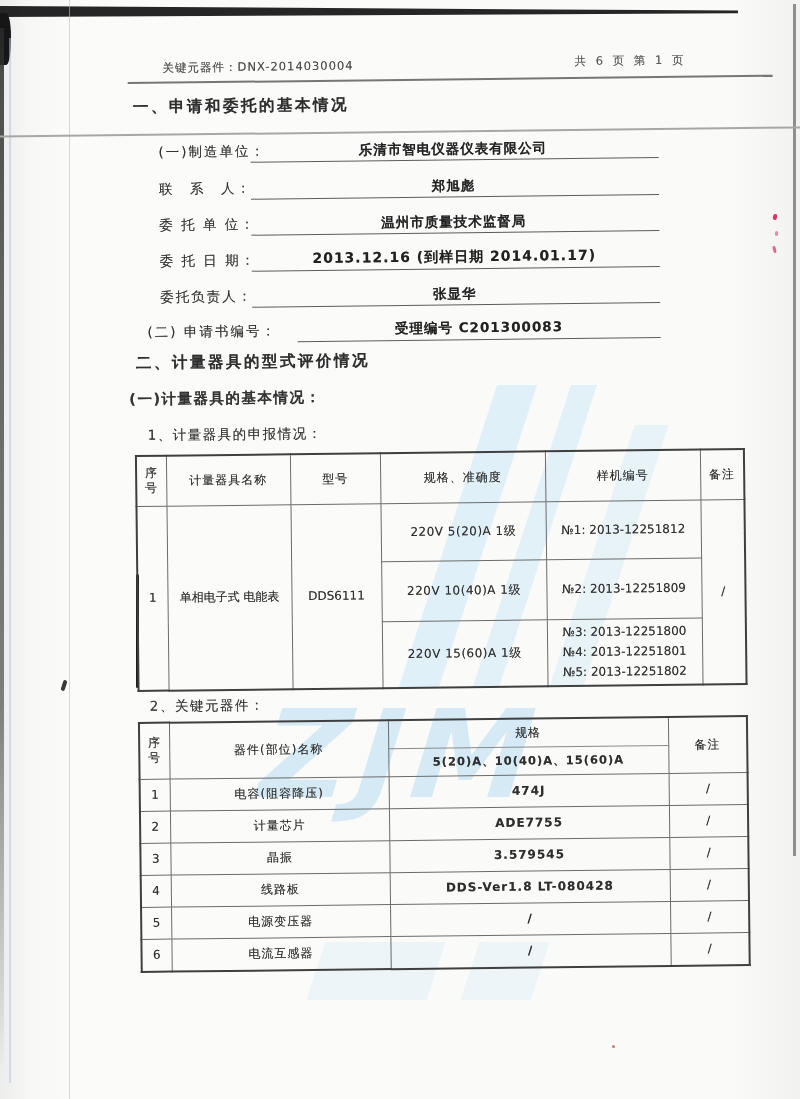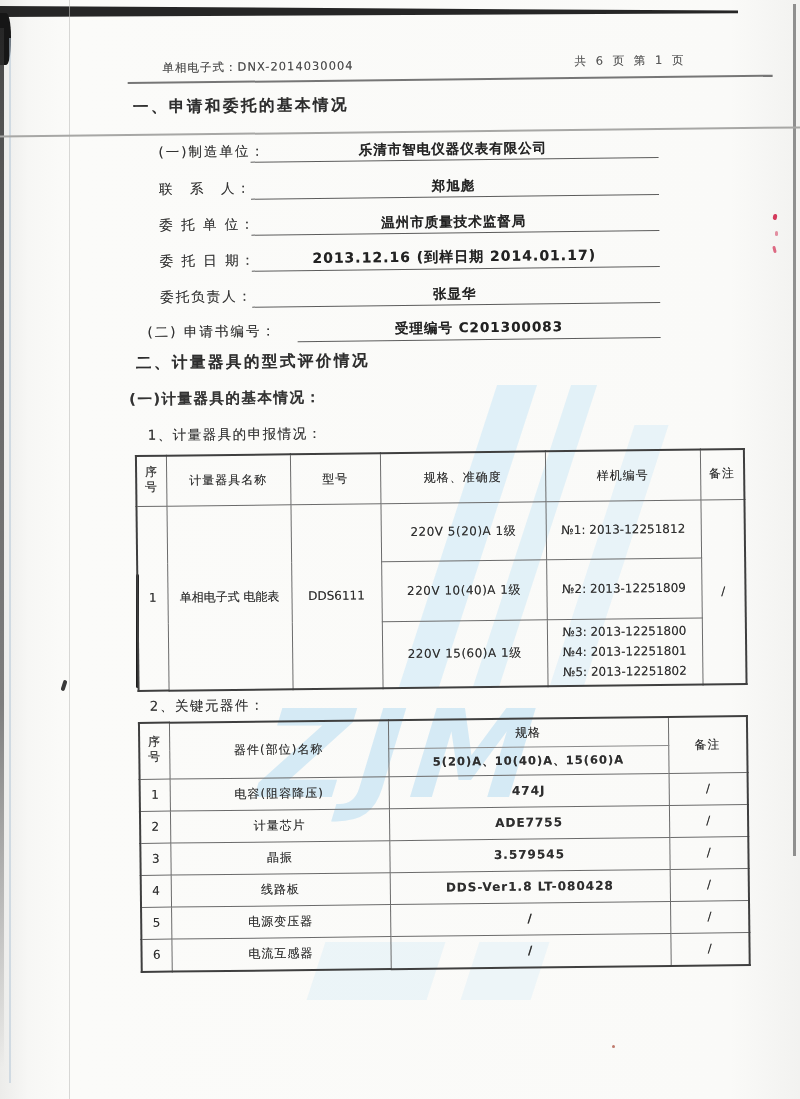--- a/index.html
+++ b/index.html
@@ -53,21 +53,21 @@
   .h3{left:131px;top:387px;font-size:14.5px;font-weight:600;letter-spacing:1.5px;color:#333;}
   .h4{left:149px;top:424px;font-size:13.5px;letter-spacing:1.5px;color:#333;}
   .h5{left:148px;top:695px;font-size:13.5px;letter-spacing:1.5px;color:#333;}
   table.doc{border-collapse:collapse;table-layout:fixed;background:transparent;}
   table.doc td,table.doc th{border:1px solid #6b6b6b;padding:2px 4px;font-weight:400;
     font-size:12px;color:#2e2e2e;text-align:center;vertical-align:middle;overflow:hidden;}
   table.doc{border:2px solid #3f3f3f;}
   .t1{left:136px;top:452px;width:608px;}
   .t2{left:136px;top:719px;width:608px;}
   th.colhead{font-weight:700;font-size:12px;color:#333;letter-spacing:1px;}
-  .seq-head{font-size:11px;line-height:1.25;letter-spacing:0;padding:0 1px;font-family:Liberation Mono, monospace;}
+  .seq-head{font-size:11px;line-height:1.25;letter-spacing:0;padding:0 1px;}
   .sample-cell{font-size:11.5px;text-align:left;padding-left:10px;line-height:1.7;}
   .spec-cell{font-size:12px;letter-spacing:.5px;}
   .nm-cell{font-size:12px;line-height:1.5;}
   .slash{font-size:12px;}
   .t2 td{height:27px;}
   .t2 .name-col{font-size:12px;letter-spacing:1px;}
   .t2 .spec-col{font-weight:600;letter-spacing:1px;}
 </style>
 </head>
 <body>
@@ -90,21 +90,21 @@
   <div class="art tick-mark"></div>
   <div class="art right-line"></div>
   <div class="art red-m m1"></div>
   <div class="art red-m m2"></div>
   <div class="art red-m m3"></div>
   <div class="art red-dot"></div>
 
   <div class="content">
 
     <div class="abs hdr-left">
-      <span>单相电子式：</span><span>DNX-2014030004</span>
+      <span>关键元器件：</span><span>DNX-2014030004</span>
     </div>
     <div class="abs hdr-rule"></div>
     <div class="abs hdr-right">共 6 页 第 1 页</div>
 
     <div class="abs h1">一、申请和委托的基本情况</div>
     <div class="abs page-divider"></div>
 
     <div class="abs field-label" style="left:163px;top:141px;">(一)制造单位：</div>
     <div class="abs field-value" style="left:255px;top:141px;width:405px;">乐清市智电仪器仪表有限公司</div>
     <div class="abs field-rule" style="left:255px;top:160px;width:408px;"></div>

